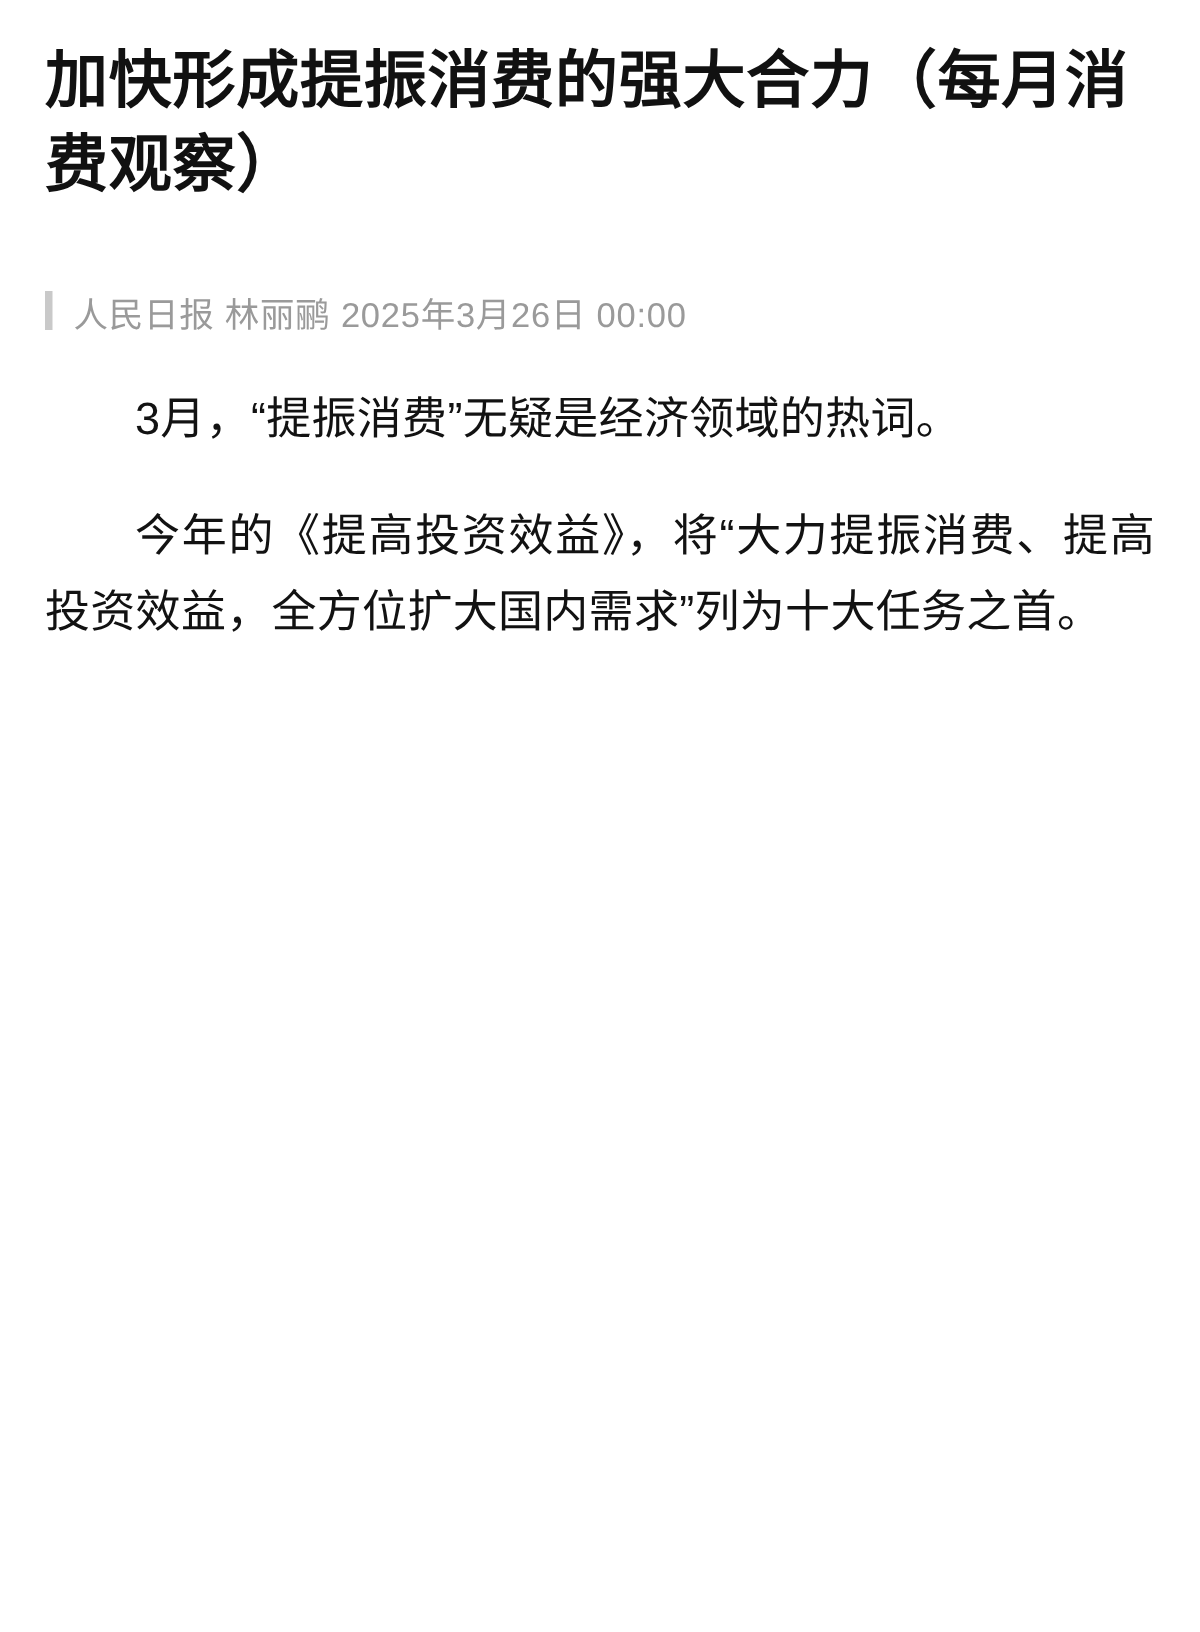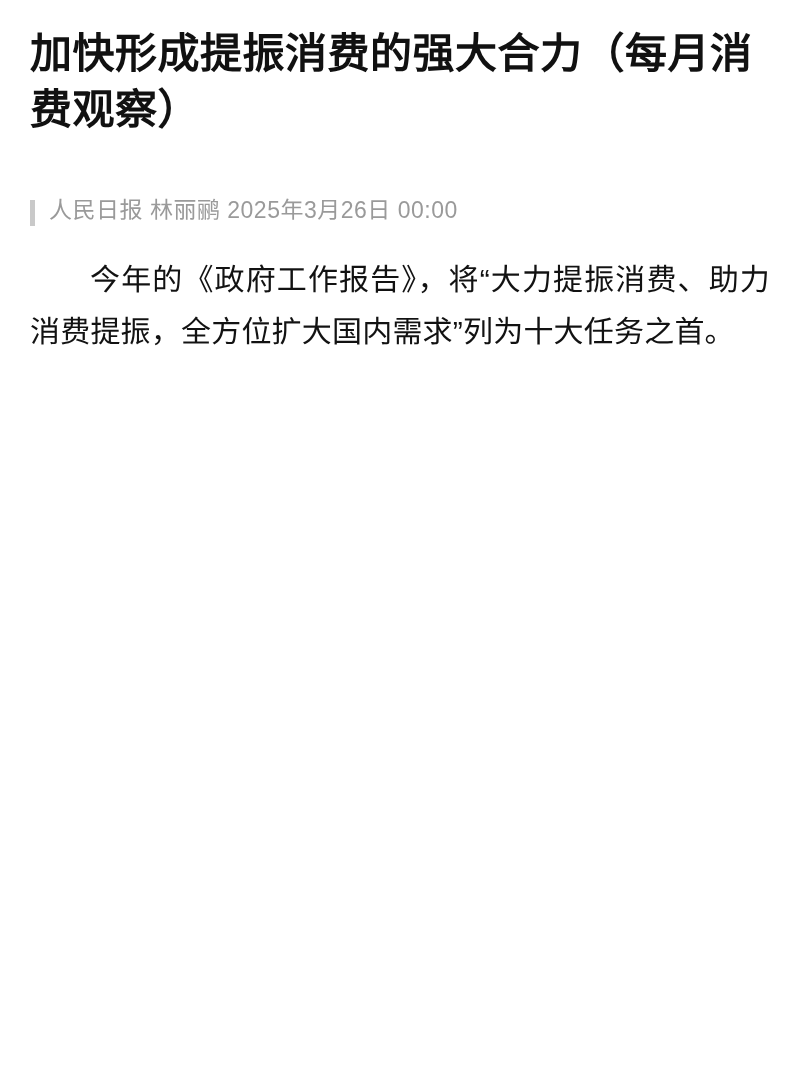--- a/index.html
+++ b/index.html
@@ -23,21 +23,21 @@
   .title {
     font-size: 42px;
     line-height: 1.33;
     font-weight: 700;
     letter-spacing: 0.5px;
     color: #111111;
     margin: 0 0 0 0;
   }
   .meta-row {
     display: flex;
-    align-items: flex-end;
+    align-items: flex-start;
     margin-top: 56px;
     margin-bottom: 10px;
   }
   .meta-bar {
     width: 5px;
     height: 26px;
     background: #c9c9c9;
     margin-right: 14px;
     flex: 0 0 auto;
   }
@@ -71,16 +71,17 @@
 <div class="article">
 
   <h1 class="title">加快形成提振消费的强大合力（每月消费观察）</h1>
 
   <div class="meta-row">
     <span class="meta-bar"></span>
     <span class="meta-text">人民日报 林丽鹂 2025年3月26日 00:00</span>
   </div>
 
   <div class="body">
-    <p class="para">今年的《政府工作报告》，将“大力提振消费、助力消费提振，全方位扩大国内需求”列为十大任务之首。</p>
+    <p class="para">3月，“提振消费”无疑是经济领域的热词。</p>
+    <p class="para">今年的《提高投资效益》，将“大力提振消费、提高投资效益，全方位扩大国内需求”列为十大任务之首。</p>
   </div>
 
 </div>
 
 </body></html>

